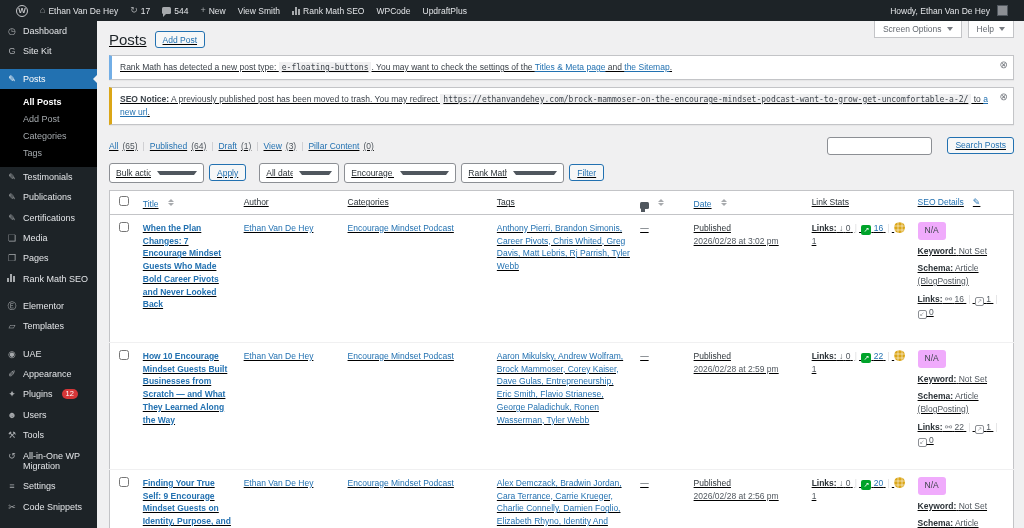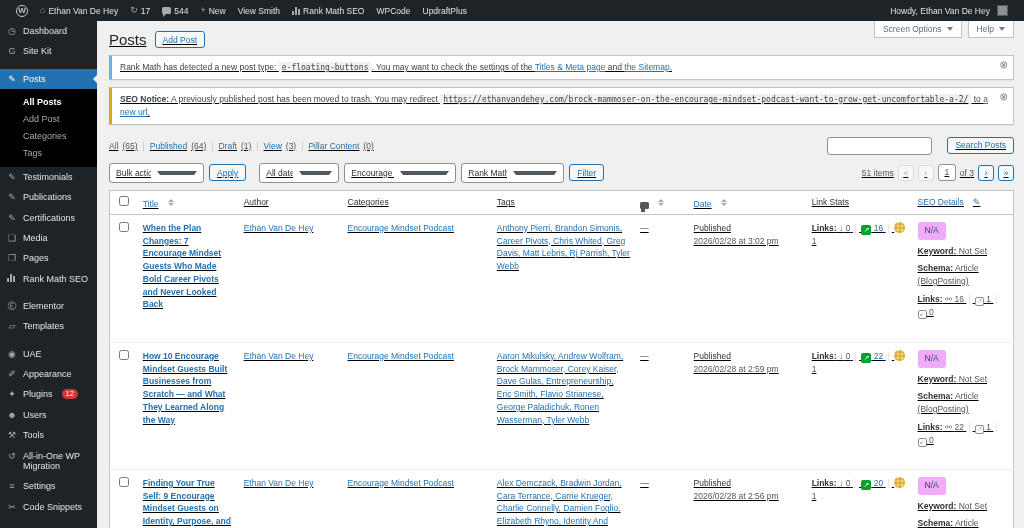--- a/index.html
+++ b/index.html
@@ -318,29 +318,20 @@
       </div>
       <div class="select w-cat">
         <span>Encourage Mindset Podca</span>
         <span class="caret"></span>
       </div>
       <div class="select w-rm">
         <span>Rank Math</span>
         <span class="caret"></span>
       </div>
       <button class="btn-outline">Filter</button>
-      <div class="pagination">
-        <span>51 items</span>
-        <span class="pg-btn">«</span>
-        <span class="pg-btn">‹</span>
-        <span class="pg-cur">1</span>
-        <span>of 3</span>
-        <span class="pg-btn on">›</span>
-        <span class="pg-btn on">»</span>
-      </div>
     </div>
 
     <table class="posts">
       <colgroup>
         <col class="c-cb">
           <col class="c-title">
           <col class="c-author">
           <col class="c-cat">
           <col class="c-tags">
         <col class="c-com">

